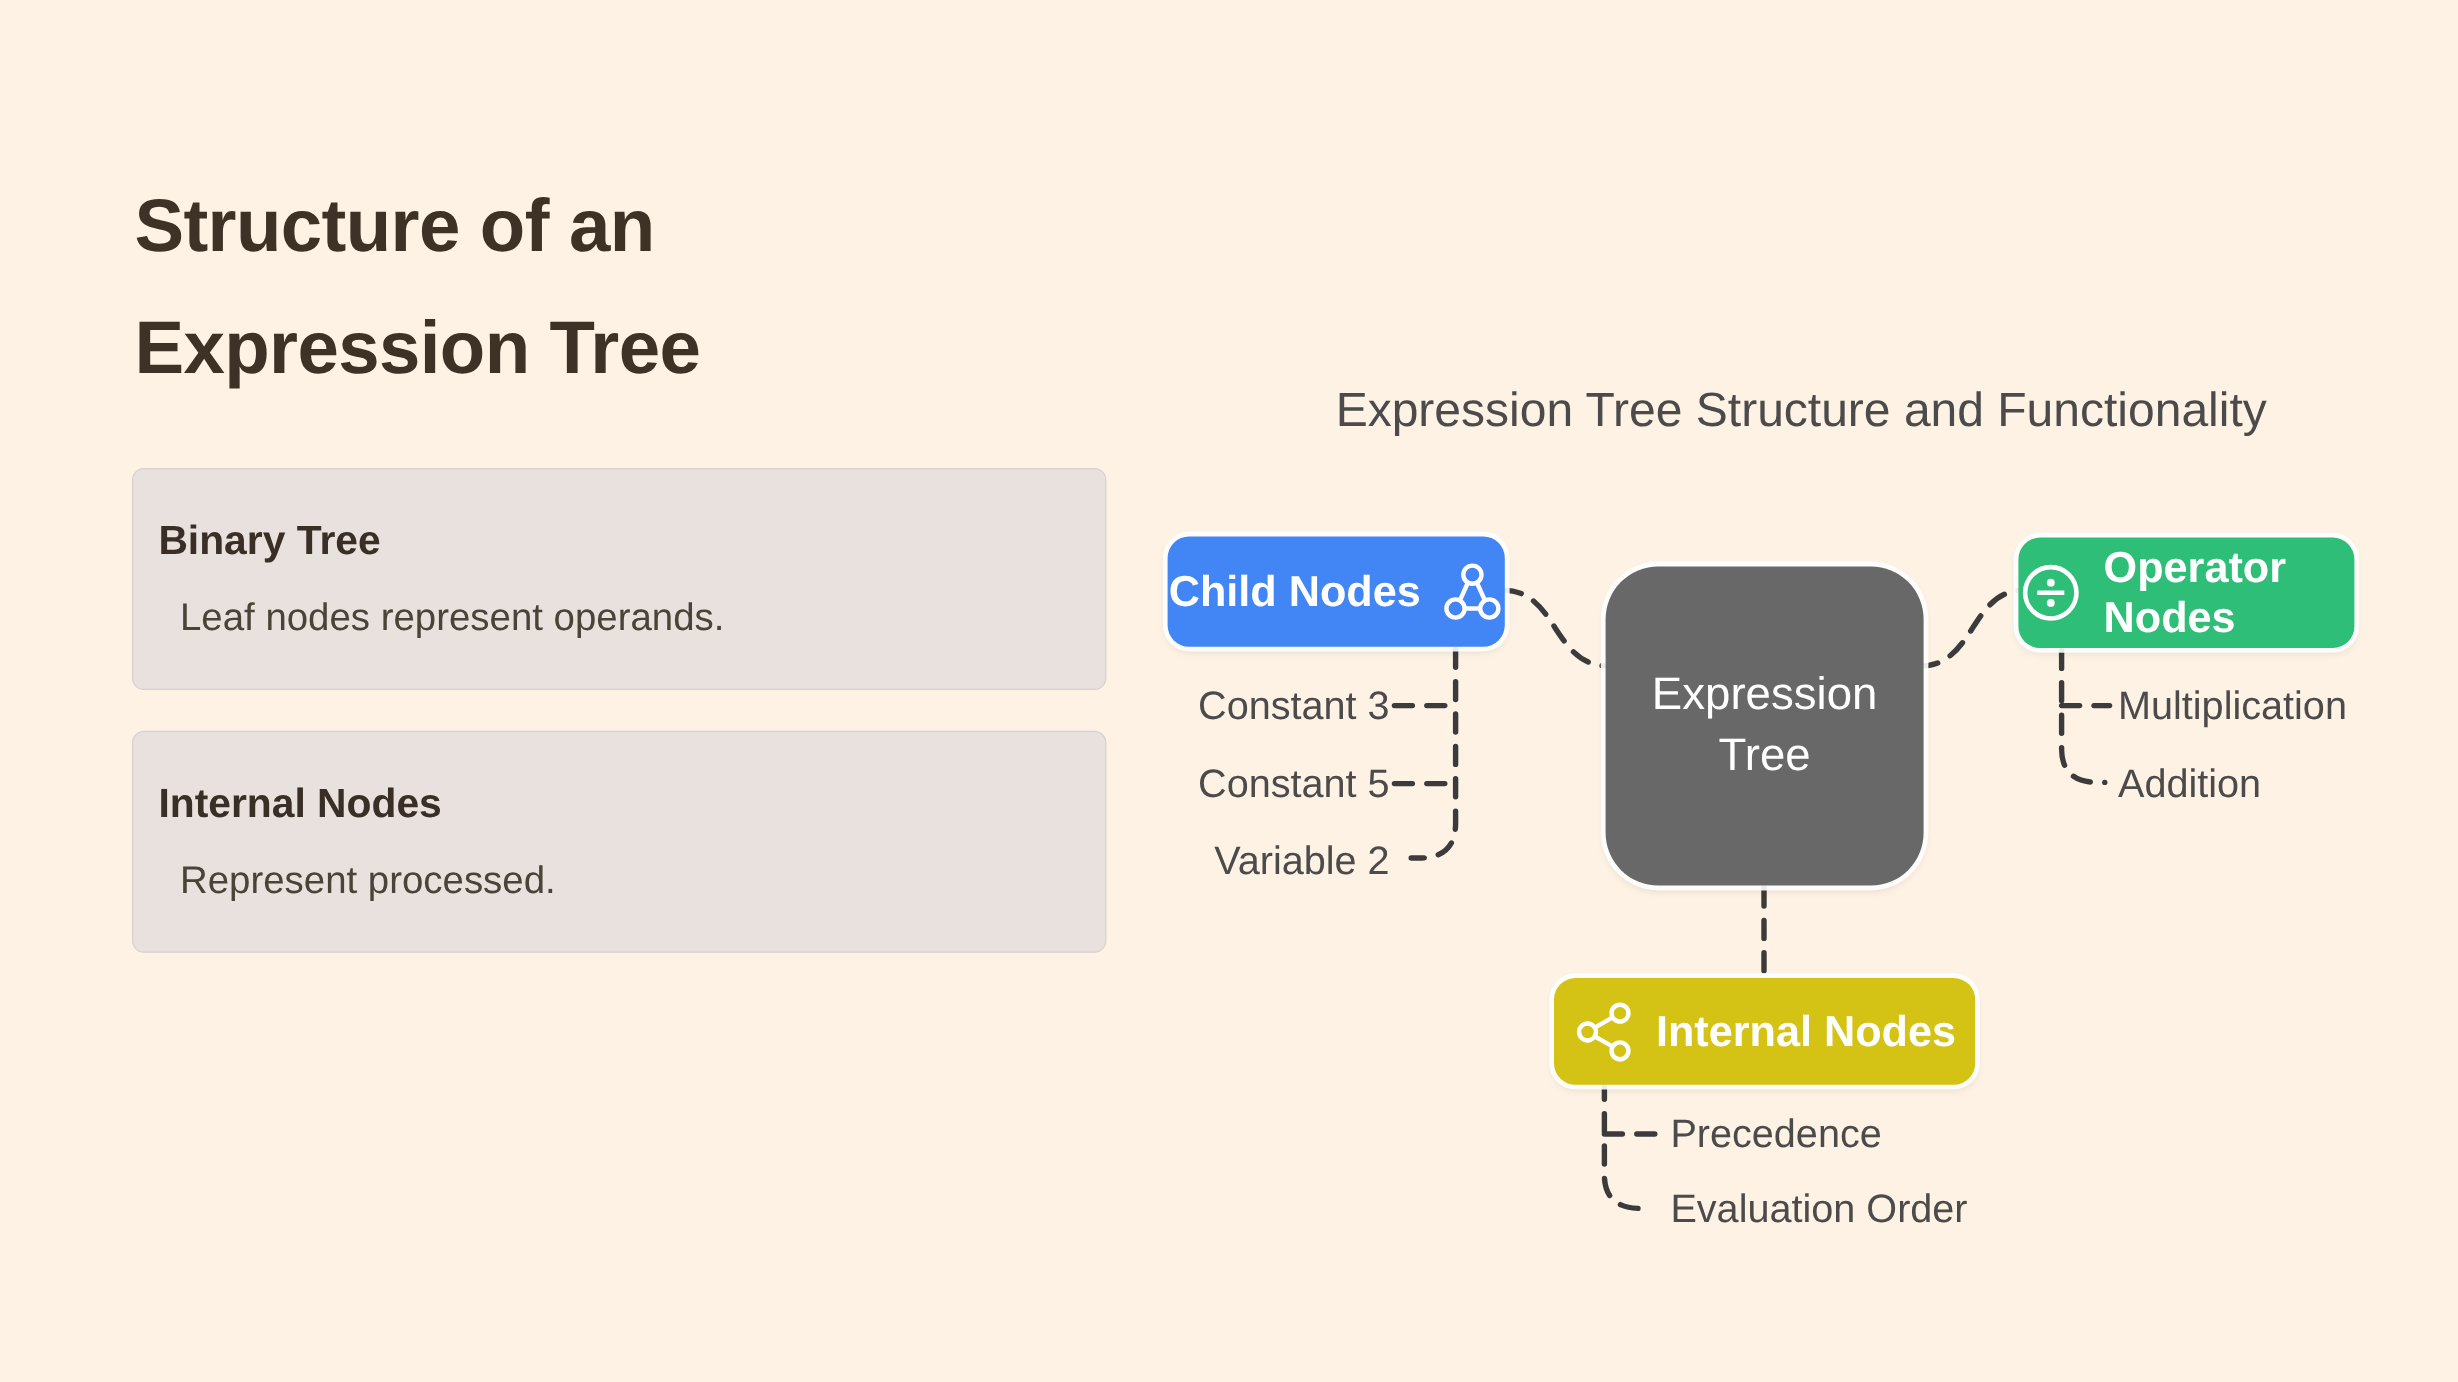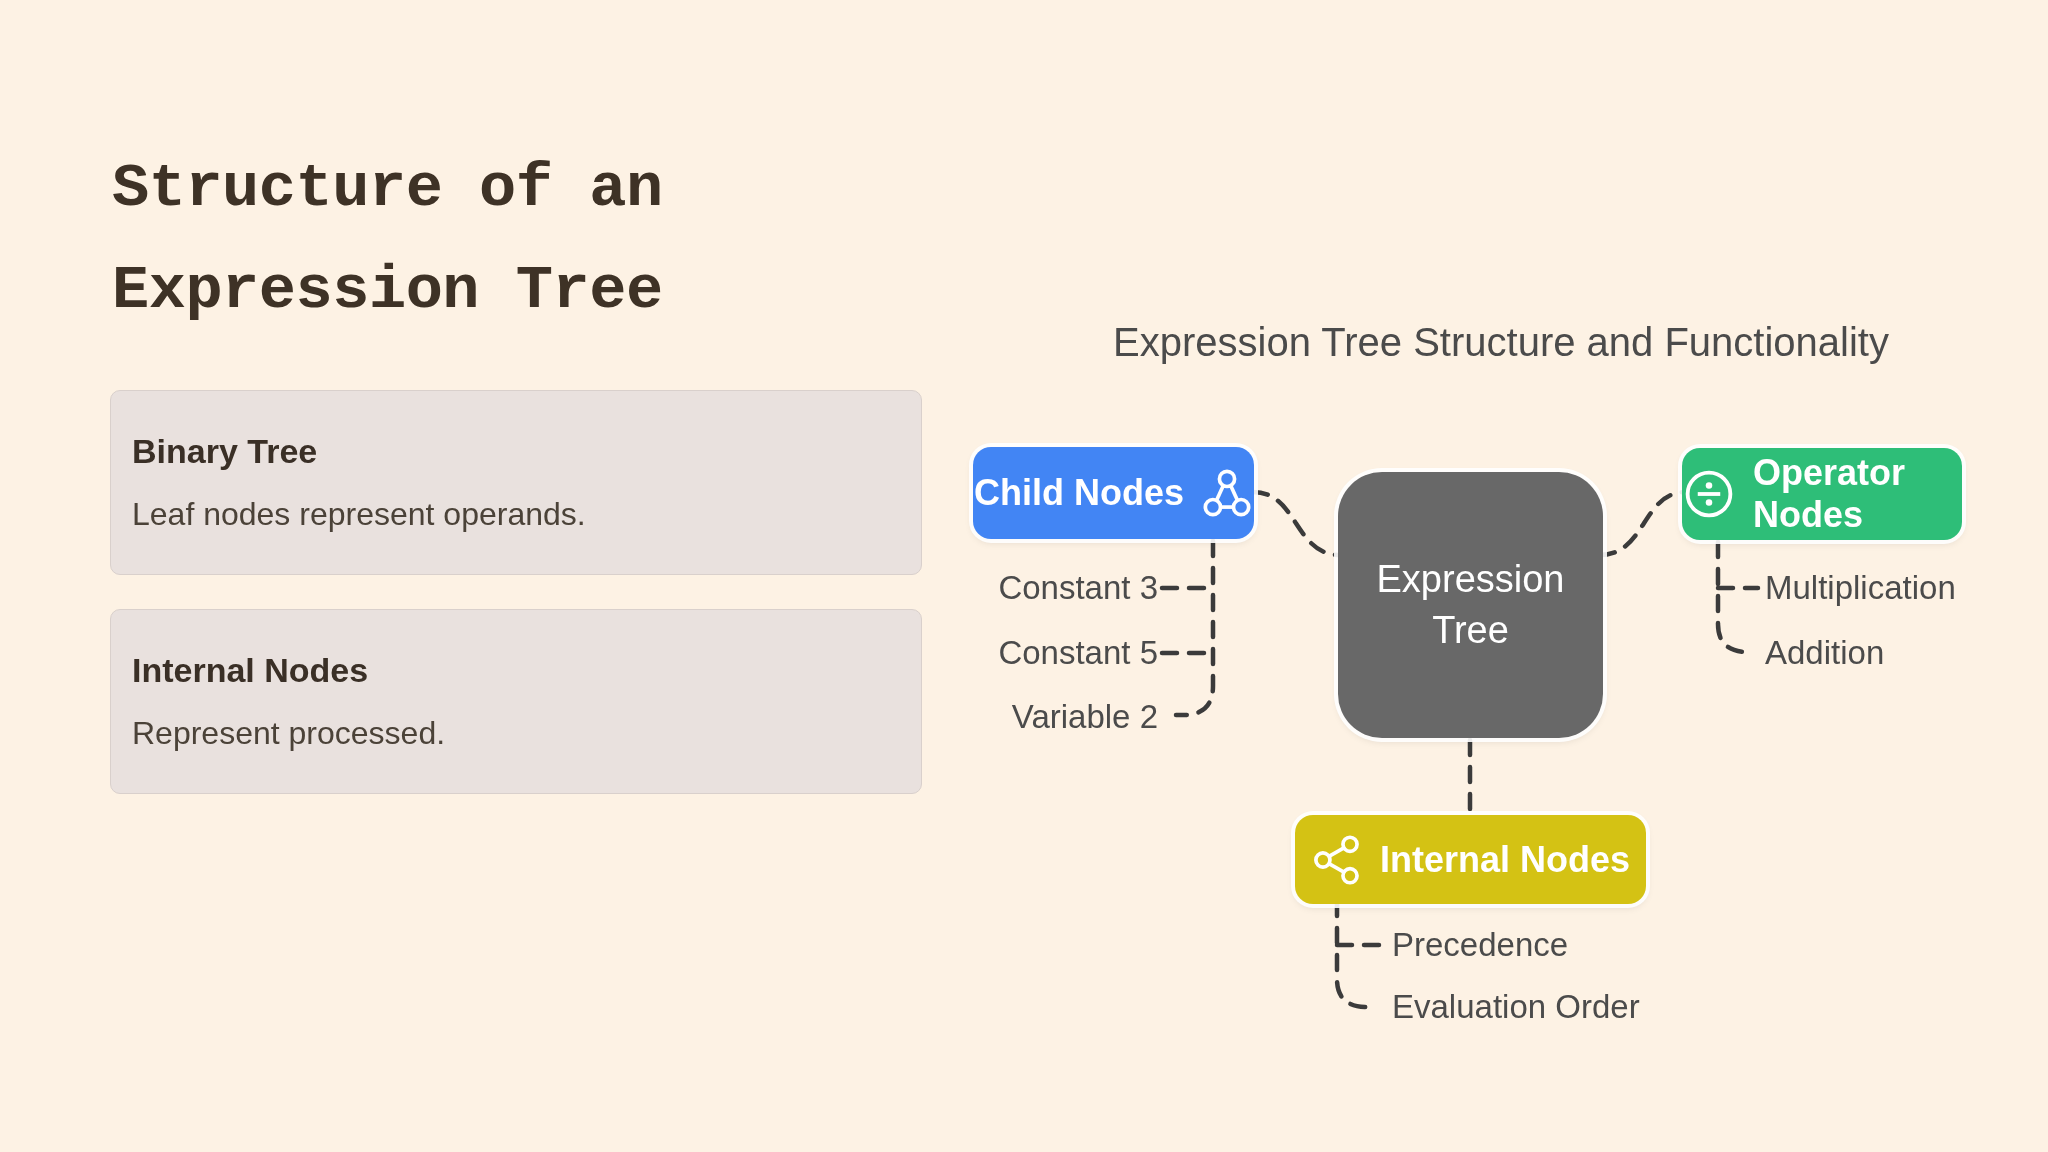--- a/index.html
+++ b/index.html
@@ -15,21 +15,20 @@
   .slide-title {
     position: absolute;
     left: 112px;
     top: 138px;
     width: 700px;
     font-size: 62px;
     font-weight: 700;
     line-height: 1.64;
     color: #3e3226;
     letter-spacing: -0.5px;
-    font-family: Liberation Mono, monospace;
   }
   .cards {
     position: absolute;
     left: 110px;
     top: 390px;
     width: 812px;
   }
   .card {
     height: 185px;
     padding: 41px 35px 0 21px;
@@ -40,20 +39,21 @@
   }
   .card-heading {
     font-size: 34px;
     font-weight: 700;
     color: #3a2f26;
     margin-bottom: 25px;
   }
   .card-body {
     font-size: 32px;
     color: #4b4238;
+    margin-left: 18px;
   }
 
   
   .diagram-title {
     position: absolute;
     left: 1096px;
     top: 303px;
     width: 810px;
     text-align: center;
     font-size: 40px;

